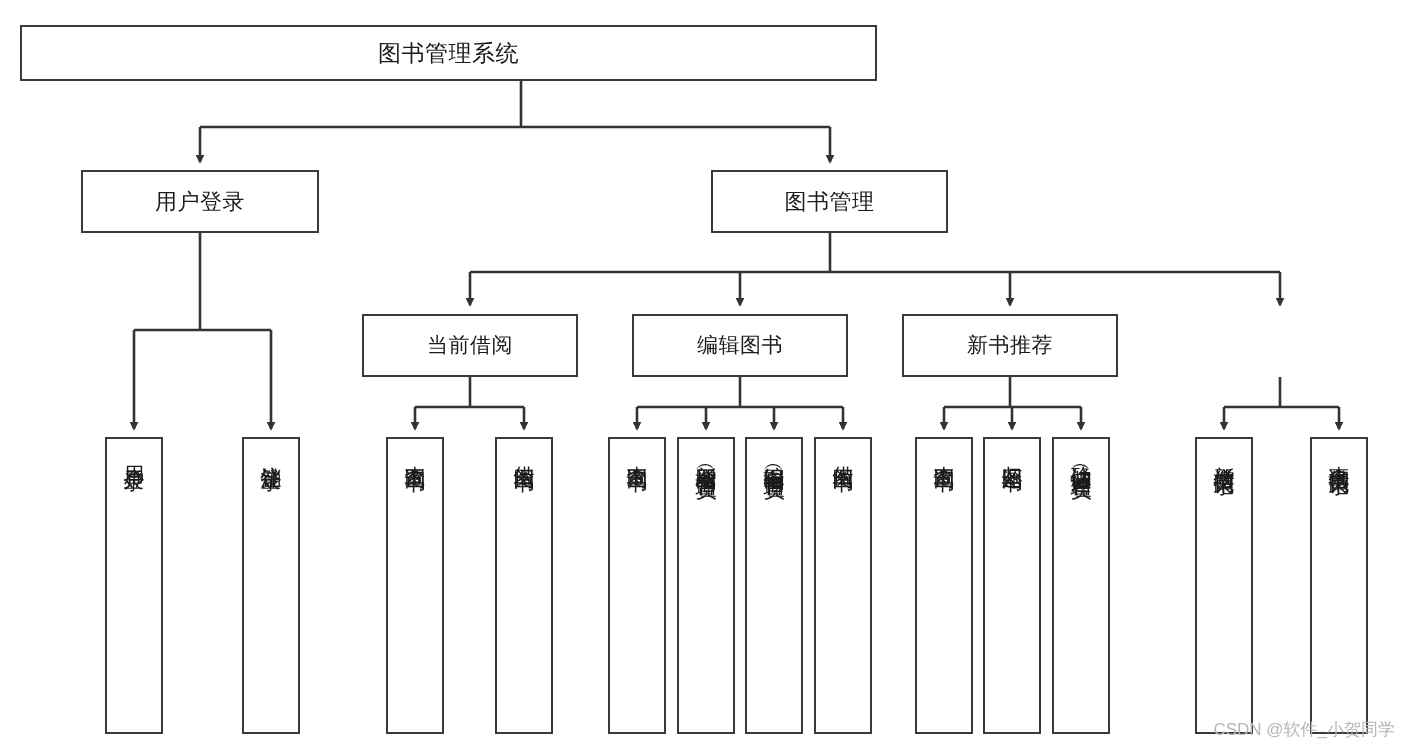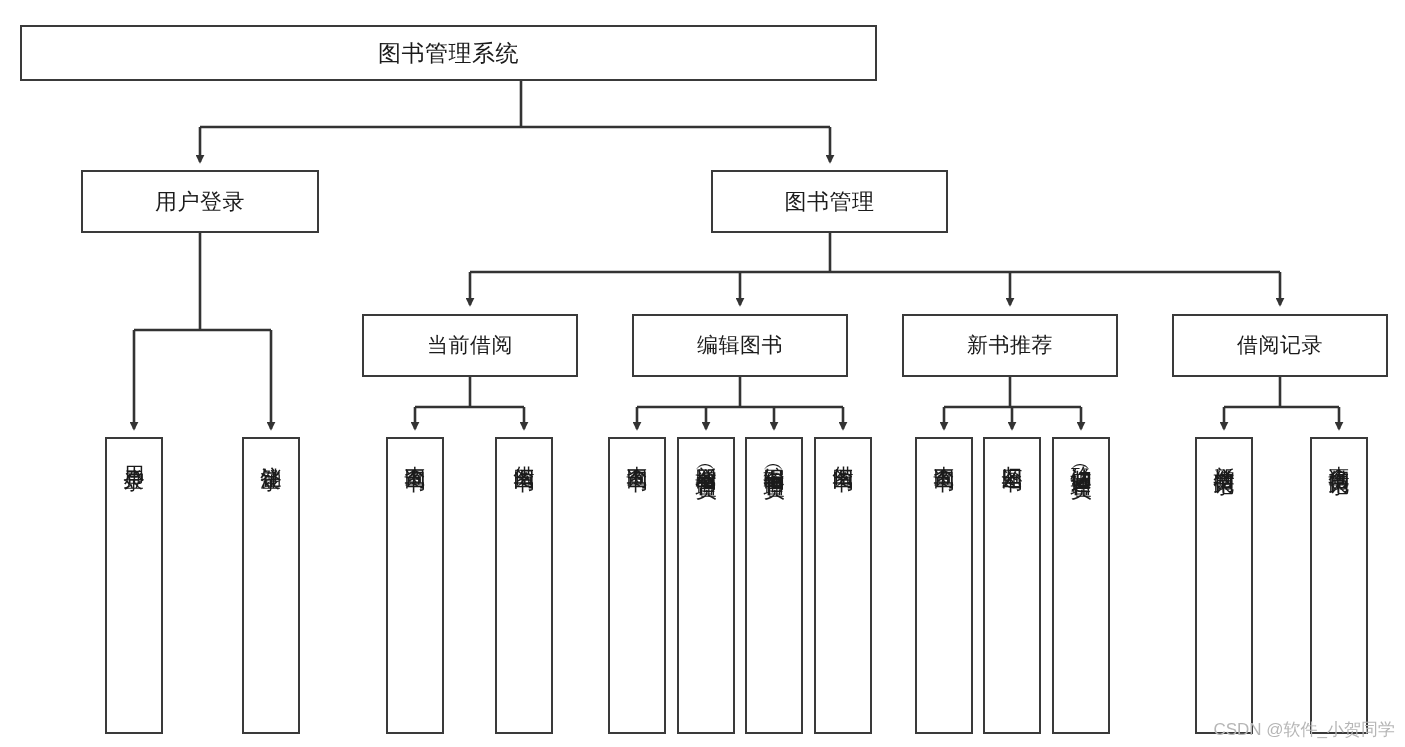--- a/index.html
+++ b/index.html
@@ -152,23 +152,20 @@
   </div>
 
   <div class="node level-two" style="left:632px; top:314px; width:216px; height:63px;">
     <span class="node-label">编辑图书</span>
   </div>
 
   <div class="node level-two" style="left:902px; top:314px; width:216px; height:63px;">
     <span class="node-label">新书推荐</span>
   </div>
 
-  <div class="node level-two" style="left:1172px; top:314px; width:216px; height:63px;">
-    <span class="node-label">借阅记录</span>
-  </div>
 
   <div class="node level-leaf" style="left:105px; top:437px; width:58px; height:297px;">
     <span class="node-label">用户登录</span>
   </div>
 
   <div class="node level-leaf" style="left:242px; top:437px; width:58px; height:297px;">
     <span class="node-label">注销登录</span>
   </div>
 
   <div class="node level-leaf" style="left:386px; top:437px; width:58px; height:297px;">

